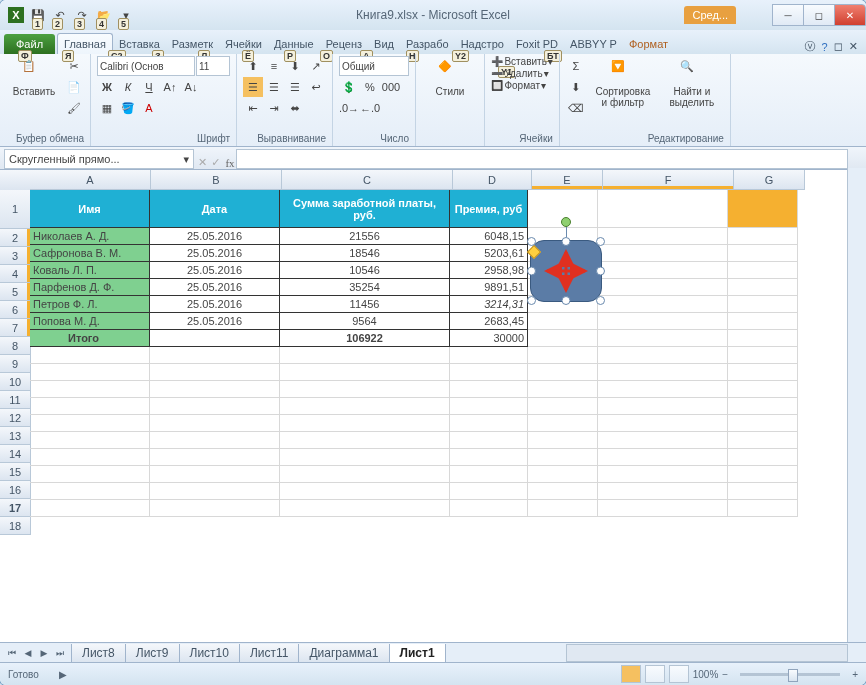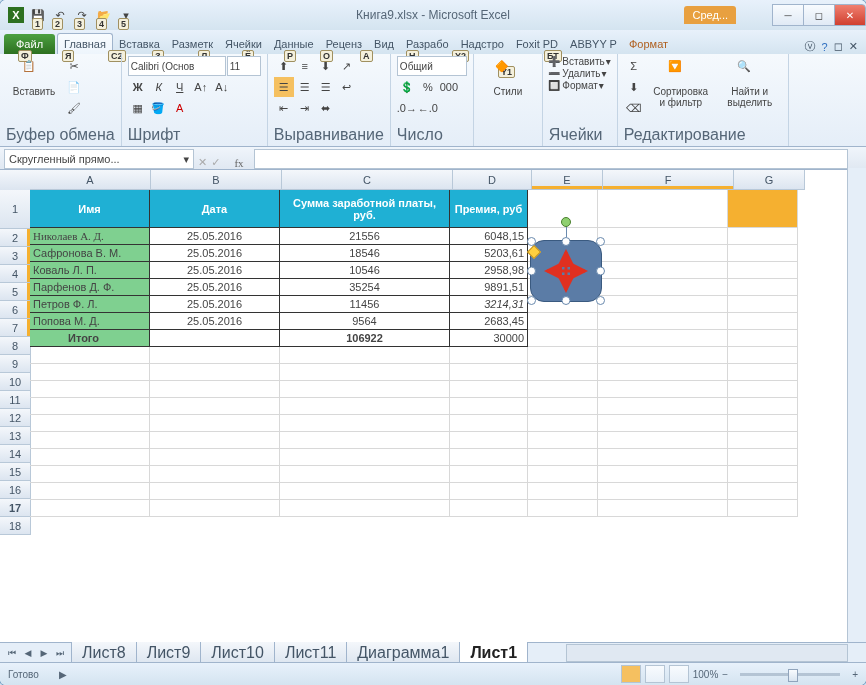--- a/index.html
+++ b/index.html
@@ -14,31 +14,31 @@
 .win-btn.close{background:linear-gradient(#f08070,#d04030);color:#fff;border-radius:0 4px 0 0}
 .tool-badge{position:absolute;right:130px;background:#e8a040;color:#fff;padding:3px 8px;font-size:11px;border-radius:3px 3px 0 0}
 .ribbon-tabs{height:24px;background:linear-gradient(#e8f1fb,#d4e4f0);display:flex;align-items:flex-end;padding-left:4px;position:relative}
 .file-tab{background:linear-gradient(#4ca040,#2d7020);color:#fff;padding:4px 12px;border-radius:3px 3px 0 0;font-size:11px;margin-right:2px}
 .tab{padding:4px 6px;font-size:11px;color:#456;cursor:pointer}
 .tab.active{background:linear-gradient(#f8fbfe,#eef5fc);border:1px solid #a0b4cc;border-bottom:none;border-radius:3px 3px 0 0}
 .help-area{position:absolute;right:8px;display:flex;gap:6px;align-items:center;color:#456}
 .ribbon{height:92px;background:linear-gradient(#f5f9fd,#e5eef8);border-bottom:1px solid #a0b4cc;display:flex}
 .rgroup{border-right:1px solid #c4d4e4;padding:2px 6px 0;display:flex;flex-direction:column;position:relative}
 .rgroup-content{flex:1;display:flex;align-items:flex-start;gap:2px}
-.rgroup-label{font-size:16px;color:#567;text-align:left;padding:2px 0}
+.rgroup-label{font-size:10px;color:#567;text-align:right;padding:2px 0}
 .big-btn{display:flex;flex-direction:column;align-items:center;padding:4px;width:48px;gap:2px}
 .big-btn .icon{width:24px;height:24px}
 .big-btn-label{font-size:10px;text-align:center;line-height:1.1}
 .small-row{display:flex;gap:1px;align-items:center}
 .small-btn{width:20px;height:20px;display:flex;align-items:center;justify-content:center;font-size:11px}
 .combo{height:18px;border:1px solid #b4c4d4;background:#fff;font-size:10px;padding:0 2px;display:flex;align-items:center}
 .stack{display:flex;flex-direction:column;gap:1px}
 .name-box-row{height:22px;background:linear-gradient(#f0f5fb,#e0e8f2);border-bottom:1px solid #a0b4cc;display:flex;align-items:flex-end}
 .name-box{width:180px;height:18px;border:1px solid #b4c4d4;background:#fff;margin:0 4px;padding:0 4px;font-size:11px;display:flex;align-items:center}
-.fx-label{font-family:'Times New Roman';margin:0 10px;color:#666}
+.fx-label{font-family:'Times New Roman';margin:0 1px;color:#666}
 .fx-bar{flex:1;height:18px;border:1px solid #b4c4d4;background:#fff;margin-right:18px}
 .grid-area{position:relative;height:476px;background:#fff;overflow:hidden}
 .corner{position:absolute;left:0;top:0;width:30px;height:20px;background:linear-gradient(#f4f7fb,#dce5f0);border-right:1px solid #b8c8d8;border-bottom:1px solid #b8c8d8}
 .col-headers{position:absolute;left:30px;top:0;height:20px;display:flex}
 .col-h{background:linear-gradient(#f4f7fb,#dce5f0);border-right:1px solid #b8c8d8;border-bottom:1px solid #b8c8d8;display:flex;align-items:center;justify-content:center;font-size:11px;color:#456;position:relative}
 .col-h.sel::after{content:"";position:absolute;bottom:0;left:0;right:0;height:3px;background:#f5b030}
 .row-headers{position:absolute;left:0;top:20px}
 .row-h{width:30px;background:linear-gradient(#f4f7fb,#dce5f0);border-right:1px solid #b8c8d8;border-bottom:1px solid #b8c8d8;display:flex;align-items:center;justify-content:center;font-size:11px;color:#456;position:relative}
 .row-h.sel::after{content:"";position:absolute;right:0;top:0;bottom:0;width:3px;background:#f5b030}
 .cells{position:absolute;left:30px;top:20px}
@@ -51,21 +51,21 @@
 .cell.yellow{background:#f5b030}
 .shape{position:absolute;width:70px;height:60px;background:#5b7ca6;border:1px solid #3a5a80;border-radius:14px}
 .handle{position:absolute;width:7px;height:7px;background:#fff;border:1px solid #6a8aae;border-radius:50%}
 .rot-handle{position:absolute;width:8px;height:8px;background:#8fd070;border:1px solid #4a8030;border-radius:50%;left:50%;top:-24px;transform:translateX(-50%)}
 .rot-line{position:absolute;left:50%;top:-16px;width:1px;height:12px;background:#6a8aae}
 .yellow-handle{position:absolute;width:8px;height:8px;background:#ffd040;border:1px solid #c09020;transform:rotate(45deg)}
 .cursor-arrows{position:absolute;left:50%;top:50%;transform:translate(-50%,-50%)}
 .sheet-tabs{position:absolute;bottom:22px;left:0;right:0;height:20px;background:#e5eef8;display:flex;align-items:center;border-top:1px solid #a0b4cc}
 .nav-btns{display:flex;padding:0 4px}
 .nav-btn{width:16px;height:16px;display:flex;align-items:center;justify-content:center;font-size:9px;color:#567}
-.sheet-tab{padding:2px 10px;font-size:16px;background:linear-gradient(#f4f7fb,#dce5f0);border:1px solid #a0b4cc;border-top:none;margin-left:-1px;color:#456}
+.sheet-tab{padding:2px 10px;font-size:12px;background:linear-gradient(#f4f7fb,#dce5f0);border:1px solid #a0b4cc;border-top:none;margin-left:-1px;color:#456}
 .sheet-tab.active{background:#fff;font-weight:bold;color:#222}
 .hscroll{position:absolute;right:18px;width:280px;height:16px;background:#e0e8f2;border:1px solid #b4c4d4}
 .statusbar{position:absolute;bottom:0;left:0;right:0;height:22px;background:linear-gradient(#e8f1fb,#d4e4f0);display:flex;align-items:center;padding:0 8px;font-size:10px;color:#567;border-top:1px solid #a0b4cc}
 .status-right{position:absolute;right:8px;display:flex;align-items:center;gap:4px}
 .view-btn{width:18px;height:16px;border:1px solid #b4c4d4;background:linear-gradient(#f8fbfe,#e8f0f8)}
 .view-btn.active{background:#f5c060}
 .zoom-slider{width:100px;height:3px;background:#b4c4d4;position:relative;margin:0 8px}
 .zoom-thumb{position:absolute;left:48px;top:-4px;width:8px;height:11px;background:linear-gradient(#f8fbfe,#d8e4f0);border:1px solid #90a4bc}
 .vscroll{position:absolute;right:0;top:168px;width:18px;height:476px;background:#e5eef8;border-left:1px solid #b4c4d4}
 .kbd-hint{position:absolute;background:#f4f0dc;border:1px solid #a09060;border-radius:2px;font-size:9px;padding:0 2px;color:#333;font-weight:bold}
@@ -429,21 +429,21 @@
         <div class="cell " style="left: 250px; top: 310px; width: 170px; height: 17px;"></div>
         <div class="cell " style="left: 420px; top: 310px; width: 78px; height: 17px;"></div>
         <div class="cell " style="left: 498px; top: 310px; width: 70px; height: 17px;"></div>
         <div class="cell " style="left: 568px; top: 310px; width: 130px; height: 17px;"></div>
         <div class="cell " style="left: 698px; top: 310px; width: 70px; height: 17px;"></div>
         <div class="cell hdr" style="left: 0px; top: 0px; width: 120px; height: 38px;">Имя</div>
         <div class="cell hdr" style="left: 120px; top: 0px; width: 130px; height: 38px;">Дата</div>
         <div class="cell hdr" style="left: 250px; top: 0px; width: 170px; height: 38px;">Сумма заработной платы, руб.</div>
         <div class="cell hdr" style="left: 420px; top: 0px; width: 78px; height: 38px;">Премия, руб</div>
         <div class="cell yellow" style="left: 698px; top: 0px; width: 70px; height: 38px;"></div>
-        <div class="cell name data" style="left: 0px; top: 38px; width: 120px; height: 17px; justify-content: flex-start; font-family: Liberation Serif, serif;">Николаев А. Д.</div>
+        <div class="cell name data" style="left: 0px; top: 38px; width: 120px; height: 17px; justify-content: flex-start;">Николаев А. Д.</div>
         <div class="cell data" style="left: 120px; top: 38px; width: 130px; height: 17px;">25.05.2016</div>
         <div class="cell data" style="left: 250px; top: 38px; width: 170px; height: 17px;">21556</div>
         <div class="cell data num" style="left: 420px; top: 38px; width: 78px; height: 17px;">6048,15</div>
         <div class="cell name data" style="left: 0px; top: 55px; width: 120px; height: 17px; justify-content: flex-start;">Сафронова В. М.</div>
         <div class="cell data" style="left: 120px; top: 55px; width: 130px; height: 17px;">25.05.2016</div>
         <div class="cell data" style="left: 250px; top: 55px; width: 170px; height: 17px;">18546</div>
         <div class="cell data num" style="left: 420px; top: 55px; width: 78px; height: 17px;">5203,61</div>
         <div class="cell name data" style="left: 0px; top: 72px; width: 120px; height: 17px; justify-content: flex-start;">Коваль Л. П.</div>
         <div class="cell data" style="left: 120px; top: 72px; width: 130px; height: 17px;">25.05.2016</div>
         <div class="cell data" style="left: 250px; top: 72px; width: 170px; height: 17px;">10546</div>

